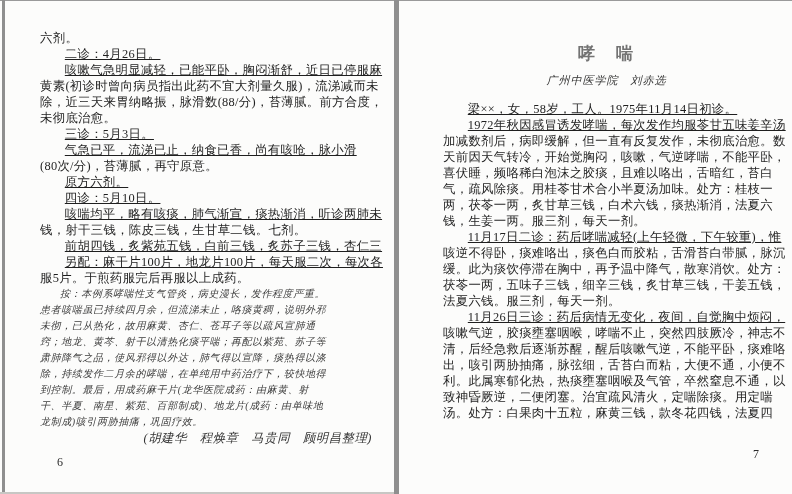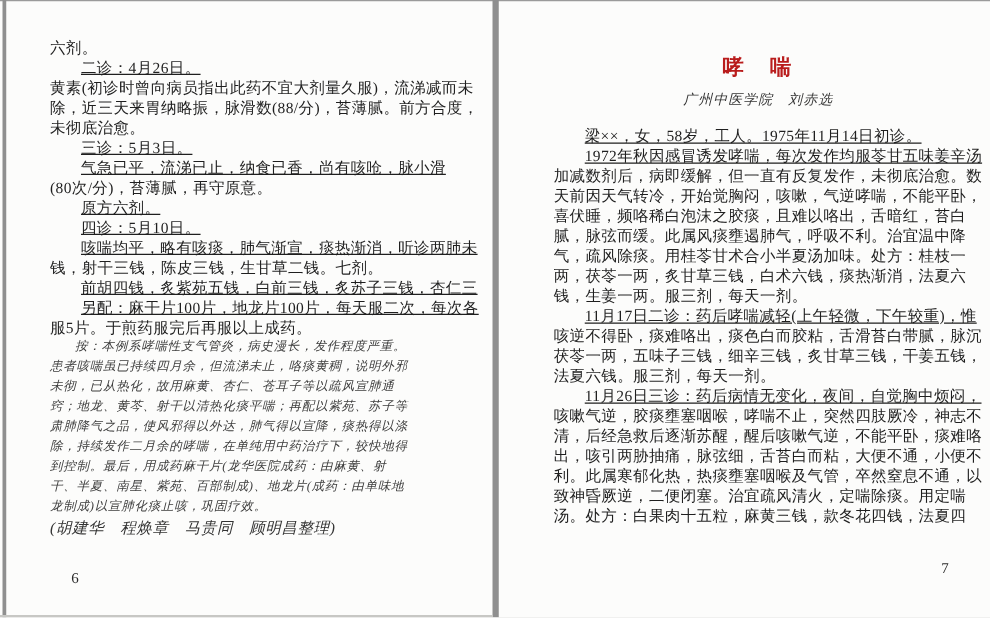--- a/index.html
+++ b/index.html
@@ -31,31 +31,31 @@
   .line.c{text-indent:0;}
   .line.hp,.line.hc{
     font-style:italic;
     color:#3d3d3d;
     letter-spacing:0.6px;
     font-size:10px;
   }
   .line.hp{text-indent:2em;}
   .line.sign{
     font-style:italic;color:#333;
-    text-align:left;text-indent:0;
+    text-align:right;text-indent:0;
     letter-spacing:0.5px;
   }
 
   .article-title{
     text-align:center;
     font-size:17px;font-weight:bold;
     letter-spacing:2px;
     height:20px;line-height:20px;
     margin-bottom:9px;
-    color:#b91c1c;
+    color:#737373;
   }
   .article-byline{
     text-align:center;
     font-style:italic;
     font-size:11px;
     height:15px;line-height:15px;
     letter-spacing:1px;
     color:#333;
     margin-bottom:13px;
   }
@@ -75,20 +75,21 @@
 <div class="scan">
   <div class="top-hairline"></div>
   <div class="left-hairline"></div>
   <div class="gutter"></div>
   <div class="bottom-hairline"></div>
 
   <div class="page page-left">
     <div>
         <div class="line c">六剂。</div>
         <div class="line p">二诊：4月26日。</div>
+        <div class="line p">咳嗽气急明显减轻，已能平卧，胸闷渐舒，近日已停服麻</div>
         <div class="line c">黄素(初诊时曾向病员指出此药不宜大剂量久服)，流涕减而未</div>
         <div class="line c">除，近三天来胃纳略振，脉滑数(88/分)，苔薄腻。前方合度，</div>
         <div class="line c">未彻底治愈。</div>
         <div class="line p">三诊：5月3日。</div>
         <div class="line p">气急已平，流涕已止，纳食已香，尚有咳呛，脉小滑</div>
         <div class="line c">(80次/分)，苔薄腻，再守原意。</div>
         <div class="line p">原方六剂。</div>
         <div class="line p">四诊：5月10日。</div>
         <div class="line p">咳喘均平，略有咳痰，肺气渐宣，痰热渐消，听诊两肺未</div>
         <div class="line c">钱，射干三钱，陈皮三钱，生甘草二钱。七剂。</div>
@@ -96,41 +97,41 @@
         <div class="line p">另配：麻干片100片，地龙片100片，每天服二次，每次各</div>
         <div class="line c">服5片。于煎药服完后再服以上成药。</div>
         <div class="line hp">按：本例系哮喘性支气管炎，病史漫长，发作程度严重。</div>
         <div class="line hc">患者咳喘虽已持续四月余，但流涕未止，咯痰黄稠，说明外邪</div>
         <div class="line hc">未彻，已从热化，故用麻黄、杏仁、苍耳子等以疏风宣肺通</div>
         <div class="line hc">窍；地龙、黄芩、射干以清热化痰平喘；再配以紫苑、苏子等</div>
         <div class="line hc">肃肺降气之品，使风邪得以外达，肺气得以宣降，痰热得以涤</div>
         <div class="line hc">除，持续发作二月余的哮喘，在单纯用中药治疗下，较快地得</div>
         <div class="line hc">到控制。最后，用成药麻干片(龙华医院成药：由麻黄、射</div>
         <div class="line hc">干、半夏、南星、紫苑、百部制成)、地龙片(成药：由单味地</div>
-        <div class="line hc">龙制成)以宣肺化痰止咳，巩固疗效。</div>
+        <div class="line hc">龙制成)咳引两胁抽痛，巩固疗效。</div>
         <div class="line sign">(胡建华　程焕章　马贵同　顾明昌整理)</div>
       </div>
   </div>
   <div class="page-number left">6</div>
 
   <div class="page page-right">
     <div class="article-title">哮　喘</div>
     <div class="article-byline">广州中医学院　刘赤选</div>
     <div>
         <div class="line p">梁××，女，58岁，工人。1975年11月14日初诊。</div>
         <div class="line p">1972年秋因感冒诱发哮喘，每次发作均服苓甘五味姜辛汤</div>
         <div class="line c">加减数剂后，病即缓解，但一直有反复发作，未彻底治愈。数</div>
         <div class="line c">天前因天气转冷，开始觉胸闷，咳嗽，气逆哮喘，不能平卧，</div>
         <div class="line c">喜伏睡，频咯稀白泡沫之胶痰，且难以咯出，舌暗红，苔白</div>
-        <div class="line c">腻，脉弦而缓。此属风痰壅遏肺气，呼吸不利。治宜温中降</div>
         <div class="line c">气，疏风除痰。用桂苓甘术合小半夏汤加味。处方：桂枝一</div>
         <div class="line c">两，茯苓一两，炙甘草三钱，白术六钱，痰热渐消，法夏六</div>
         <div class="line c">钱，生姜一两。服三剂，每天一剂。</div>
         <div class="line p">11月17日二诊：药后哮喘减轻(上午轻微，下午较重)，惟</div>
         <div class="line c">咳逆不得卧，痰难咯出，痰色白而胶粘，舌滑苔白带腻，脉沉</div>
+        <div class="line c">缓。此为痰饮停滞在胸中，再予温中降气，散寒消饮。处方：</div>
         <div class="line c">茯苓一两，五味子三钱，细辛三钱，炙甘草三钱，干姜五钱，</div>
         <div class="line c">法夏六钱。服三剂，每天一剂。</div>
         <div class="line p">11月26日三诊：药后病情无变化，夜间，自觉胸中烦闷，</div>
         <div class="line c">咳嗽气逆，胶痰壅塞咽喉，哮喘不止，突然四肢厥冷，神志不</div>
         <div class="line c">清，后经急救后逐渐苏醒，醒后咳嗽气逆，不能平卧，痰难咯</div>
         <div class="line c">出，咳引两胁抽痛，脉弦细，舌苔白而粘，大便不通，小便不</div>
         <div class="line c">利。此属寒郁化热，热痰壅塞咽喉及气管，卒然窒息不通，以</div>
         <div class="line c">致神昏厥逆，二便闭塞。治宜疏风清火，定喘除痰。用定喘</div>
         <div class="line c">汤。处方：白果肉十五粒，麻黄三钱，款冬花四钱，法夏四</div>
       </div>

